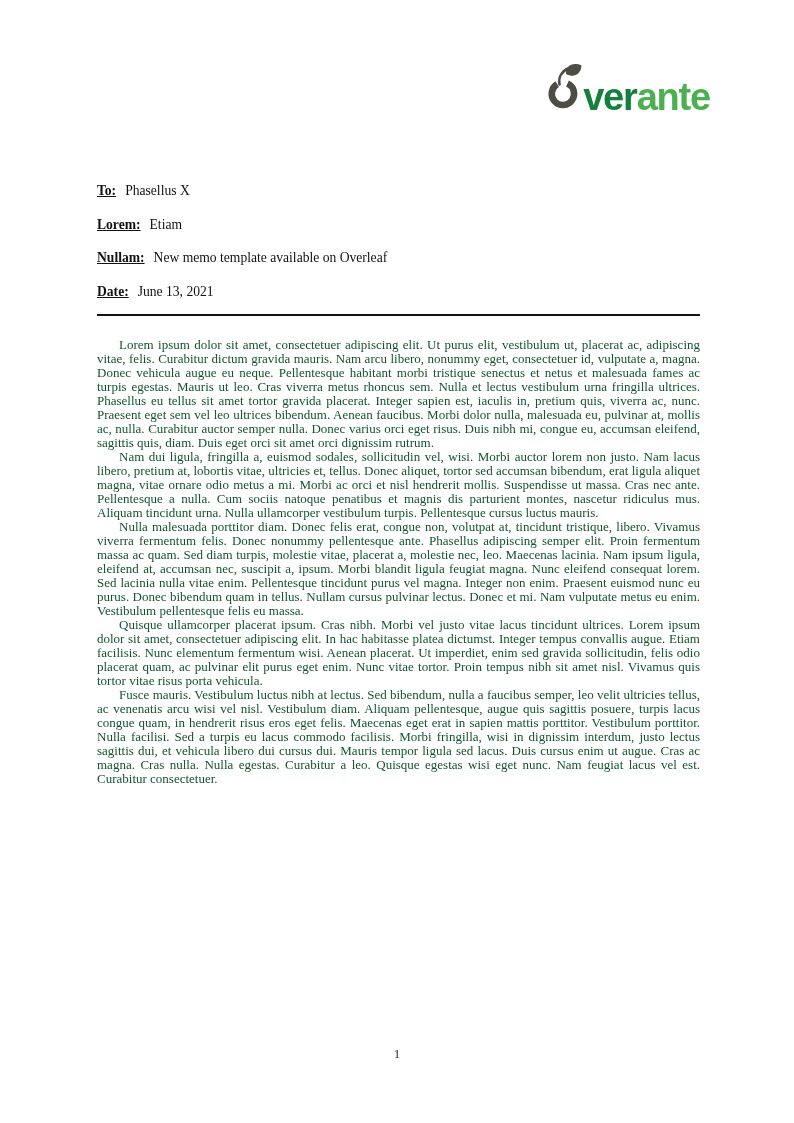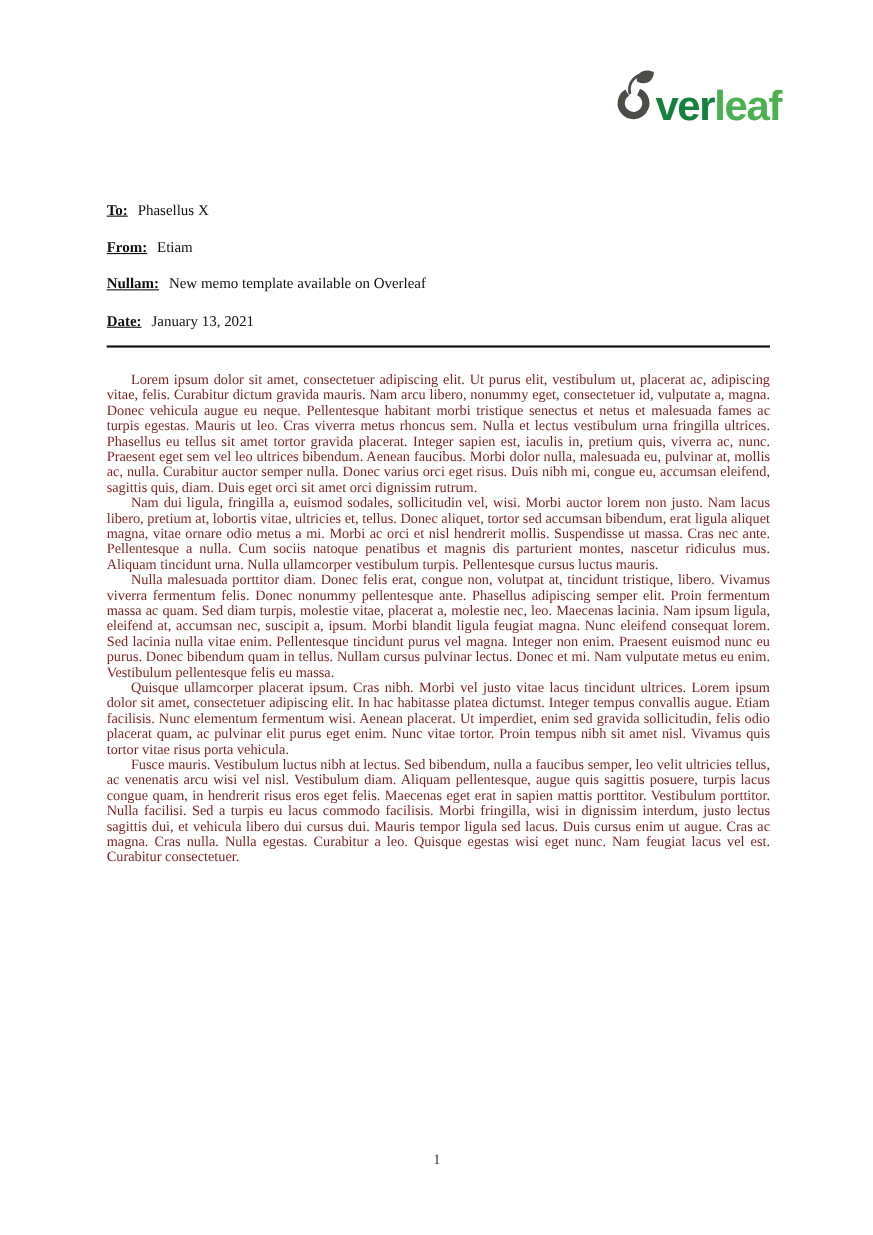--- a/index.html
+++ b/index.html
@@ -59,21 +59,21 @@
   .body-text {
     position: absolute;
     top: 338px;
     left: 97px;
     width: 603px;
     font-size: 13px;
     line-height: 14px;
     text-align: justify;
     hyphens: auto;
     -webkit-hyphens: auto;
-    color: #7f1d1d;
+    color: #14532d;
   }
   .body-text p { text-indent: 22px; }
 
   
   .footer {
     position: absolute;
     top: 1046px;
     left: 0;
     width: 100%;
     text-align: center;
@@ -88,35 +88,35 @@
 
   <div class="logo">
     <svg width="37" height="48" viewBox="0 0 37 48" aria-hidden="true">
 
       <path d="M 12.2,23.2 A 11.2,11.2 0 1 0 22.5,22.6" fill="none" stroke="#4e4c47" stroke-width="6.6" stroke-linecap="butt"></path>
 
       <path d="M 14.5,23.5 C 13.2,16.5 16.5,10.5 23,7.5" fill="none" stroke="#4e4c47" stroke-width="2.6" stroke-linecap="round"></path>
 
       <path d="M 21,13 C 20,5 28,0.5 36.5,4.5 C 36,13 29,17.5 21,13 Z" fill="#4e4c47"></path>
     </svg>
-    <span class="word"><span class="part-over">ver</span><span class="part-leaf">leaf</span></span>
+    <span class="word"><span class="part-over">ver</span><span class="part-leaf">ante</span></span>
   </div>
 
   <div class="memo-headers">
     <div class="memo-row">
       <span class="label">To:</span><span class="value">Phasellus X</span>
     </div>
     <div class="memo-row">
-      <span class="label">From:</span><span class="value">Etiam</span>
+      <span class="label">Lorem:</span><span class="value">Etiam</span>
     </div>
     <div class="memo-row">
       <span class="label">Nullam:</span><span class="value">New memo template available on Overleaf</span>
     </div>
     <div class="memo-row">
-      <span class="label">Date:</span><span class="value">January 13, 2021</span>
+      <span class="label">Date:</span><span class="value">June 13, 2021</span>
     </div>
   </div>
 
   <div class="rule"></div>
 
   <div class="body-text">
     <p>Lorem ipsum dolor sit amet, consectetuer adipiscing elit. Ut purus elit, vestibulum ut, placerat ac, adipiscing vitae, felis. Curabitur dictum gravida mauris. Nam arcu libero, nonummy eget, consectetuer id, vulputate a, magna. Donec vehicula augue eu neque. Pellentesque habitant morbi tristique senectus et netus et malesuada fames ac turpis egestas. Mauris ut leo. Cras viverra metus rhoncus sem. Nulla et lectus vestibulum urna fringilla ultrices. Phasellus eu tellus sit amet tortor gravida placerat. Integer sapien est, iaculis in, pretium quis, viverra ac, nunc. Praesent eget sem vel leo ultrices bibendum. Aenean faucibus. Morbi dolor nulla, malesuada eu, pulvinar at, mollis ac, nulla. Curabitur auctor semper nulla. Donec varius orci eget risus. Duis nibh mi, congue eu, accumsan eleifend, sagittis quis, diam. Duis eget orci sit amet orci dignissim rutrum.</p>
     <p>Nam dui ligula, fringilla a, euismod sodales, sollicitudin vel, wisi. Morbi auctor lorem non justo. Nam lacus libero, pretium at, lobortis vitae, ultricies et, tellus. Donec aliquet, tortor sed accumsan bibendum, erat ligula aliquet magna, vitae ornare odio metus a mi. Morbi ac orci et nisl hendrerit mollis. Suspendisse ut massa. Cras nec ante. Pellentesque a nulla. Cum sociis natoque penatibus et magnis dis parturient montes, nascetur ridiculus mus. Aliquam tincidunt urna. Nulla ullamcorper vestibulum turpis. Pellentesque cursus luctus mauris.</p>
     <p>Nulla malesuada porttitor diam. Donec felis erat, congue non, volutpat at, tincidunt tristique, libero. Vivamus viverra fermentum felis. Donec nonummy pellentesque ante. Phasellus adipiscing semper elit. Proin fermentum massa ac quam. Sed diam turpis, molestie vitae, placerat a, molestie nec, leo. Maecenas lacinia. Nam ipsum ligula, eleifend at, accumsan nec, suscipit a, ipsum. Morbi blandit ligula feugiat magna. Nunc eleifend consequat lorem. Sed lacinia nulla vitae enim. Pellentesque tincidunt purus vel magna. Integer non enim. Praesent euismod nunc eu purus. Donec bibendum quam in tellus. Nullam cursus pulvinar lectus. Donec et mi. Nam vulputate metus eu enim. Vestibulum pellentesque felis eu massa.</p>
     <p>Quisque ullamcorper placerat ipsum. Cras nibh. Morbi vel justo vitae lacus tincidunt ultrices. Lorem ipsum dolor sit amet, consectetuer adipiscing elit. In hac habitasse platea dictumst. Integer tempus convallis augue. Etiam facilisis. Nunc elementum fermentum wisi. Aenean placerat. Ut imperdiet, enim sed gravida sollicitudin, felis odio placerat quam, ac pulvinar elit purus eget enim. Nunc vitae tortor. Proin tempus nibh sit amet nisl. Vivamus quis tortor vitae risus porta vehicula.</p>

